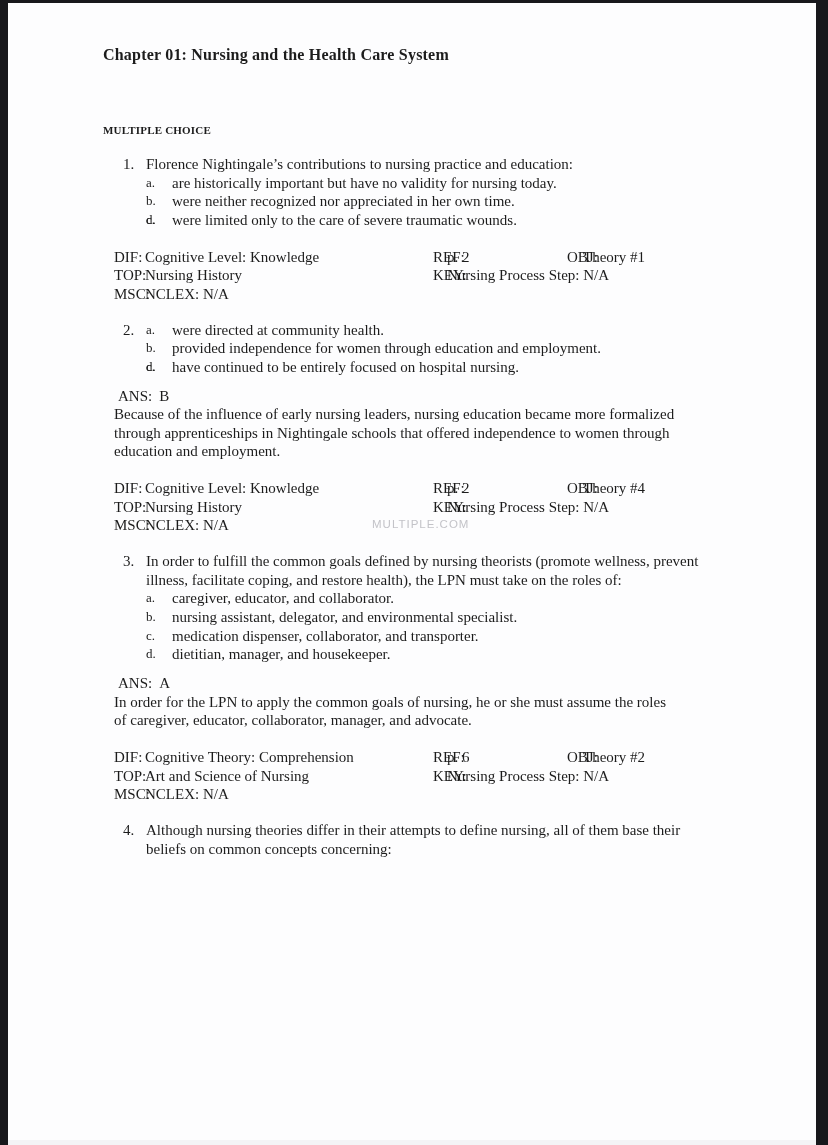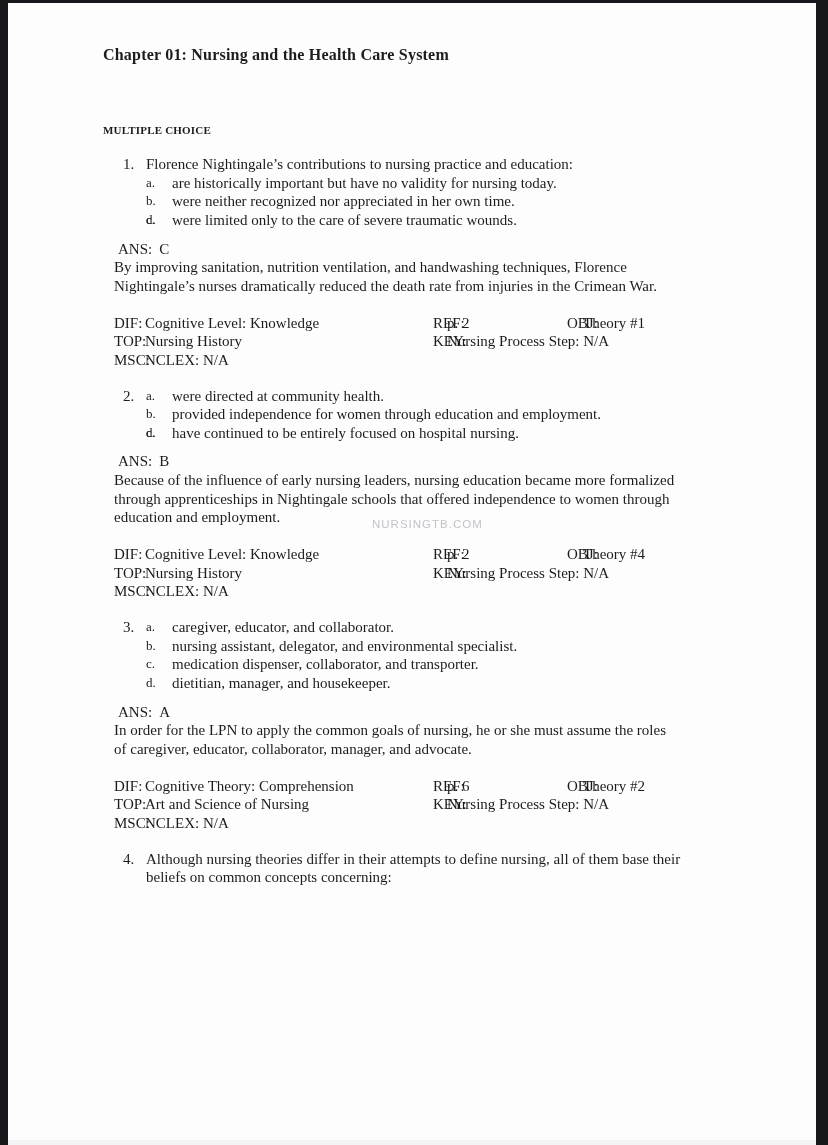--- a/index.html
+++ b/index.html
@@ -59,39 +59,34 @@
   .m-c1-v { left:31px; }
   .m-c2-l { left:319px; }
   .m-c2-v { left:333px; }
   .m-c3-l { left:453px; }
   .m-c3-v { left:469px; }
 </style>
 </head>
 <body>
 
 <div class="page">
-  <div class="watermark">NURSINGTB.COM</div>
+  <div class="watermark">MULTIPLE.COM</div>
   <div class="content">
     <h1 class="doc-title">Chapter 01: Nursing and the Health Care System</h1>
     <h2 class="section-heading">MULTIPLE CHOICE</h2>
     <div id="question-list">
   <div class="question">
     <span class="qnum">1.</span>
     <div class="qstem">Florence Nightingale’s contributions to nursing practice and education:</div>
     <div class="options">
             <div class="option"><span class="opt-letter">a.</span><span class="opt-text">are historically important but have no validity for nursing today.</span></div>
             <div class="option"><span class="opt-letter">b.</span><span class="opt-text">were neither recognized nor appreciated in her own time.</span></div>
             <div class="option"><span class="opt-letter">c.</span></div>
             <div class="option"><span class="opt-letter">d.</span><span class="opt-text">were limited only to the care of severe traumatic wounds.</span></div>
           </div>
-    <div class="answer-block">
-      <div class="answer-line"><span class="answer-label">ANS:</span><span class="answer-value">C</span></div>
-      <div class="rationale">By improving sanitation, nutrition ventilation, and handwashing techniques, Florence
-Nightingale’s nurses dramatically reduced the death rate from injuries in the Crimean War.</div>
-    </div>
     <div class="meta">
             <div class="meta-row">
               <span class="m-c1-l">DIF:</span>
               <span class="m-c1-v">Cognitive Level: Knowledge</span>
               <span class="m-c2-l">REF:</span>
               <span class="m-c2-v">p. 2</span>
               <span class="m-c3-l">OBJ:</span>
               <span class="m-c3-v">Theory #1</span>
             </div>
             <div class="meta-row">
@@ -138,20 +133,22 @@
             </div>
             <div class="meta-row">
               <span class="m-c1-l">MSC:</span>
               <span class="m-c1-v">NCLEX: N/A</span>
             </div>
           </div>
   </div>
 
   <div class="question">
     <span class="qnum">3.</span>
+    <div class="qstem">In order to fulfill the common goals defined by nursing theorists (promote wellness, prevent
+illness, facilitate coping, and restore health), the LPN must take on the roles of:</div>
     <div class="options">
             <div class="option"><span class="opt-letter">a.</span><span class="opt-text">caregiver, educator, and collaborator.</span></div>
             <div class="option"><span class="opt-letter">b.</span><span class="opt-text">nursing assistant, delegator, and environmental specialist.</span></div>
             <div class="option"><span class="opt-letter">c.</span><span class="opt-text">medication dispenser, collaborator, and transporter.</span></div>
             <div class="option"><span class="opt-letter">d.</span><span class="opt-text">dietitian, manager, and housekeeper.</span></div>
           </div>
     <div class="answer-block">
       <div class="answer-line"><span class="answer-label">ANS:</span><span class="answer-value">A</span></div>
       <div class="rationale">In order for the LPN to apply the common goals of nursing, he or she must assume the roles
 of caregiver, educator, collaborator, manager, and advocate.</div>

